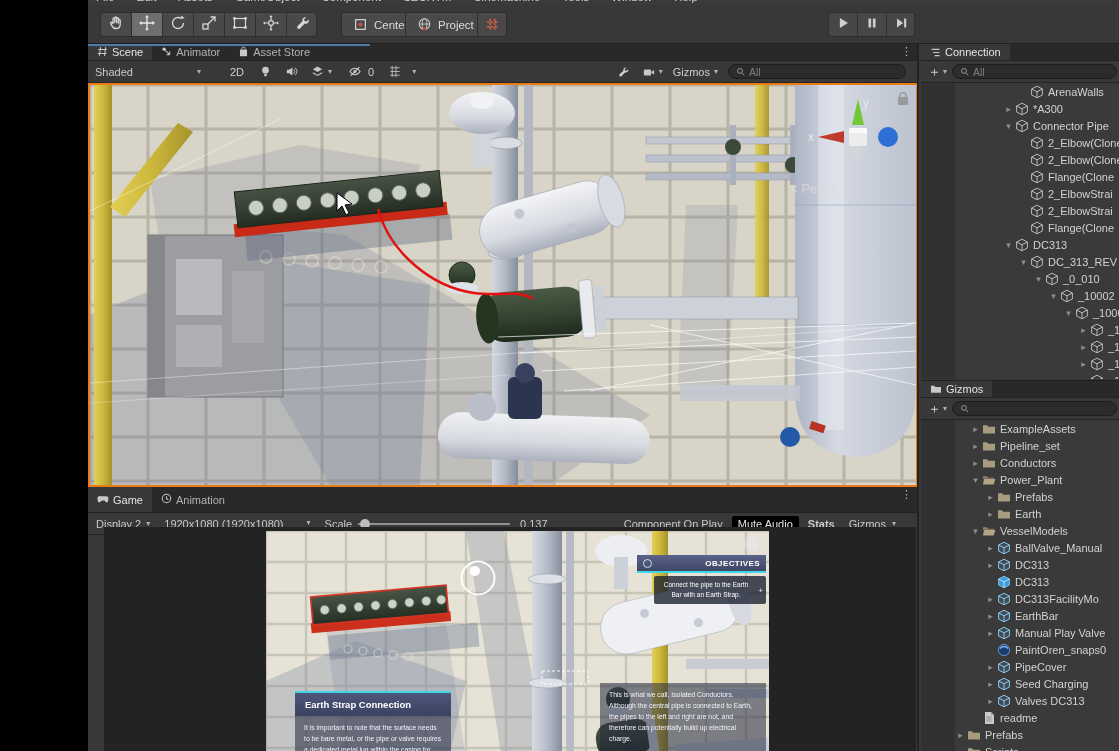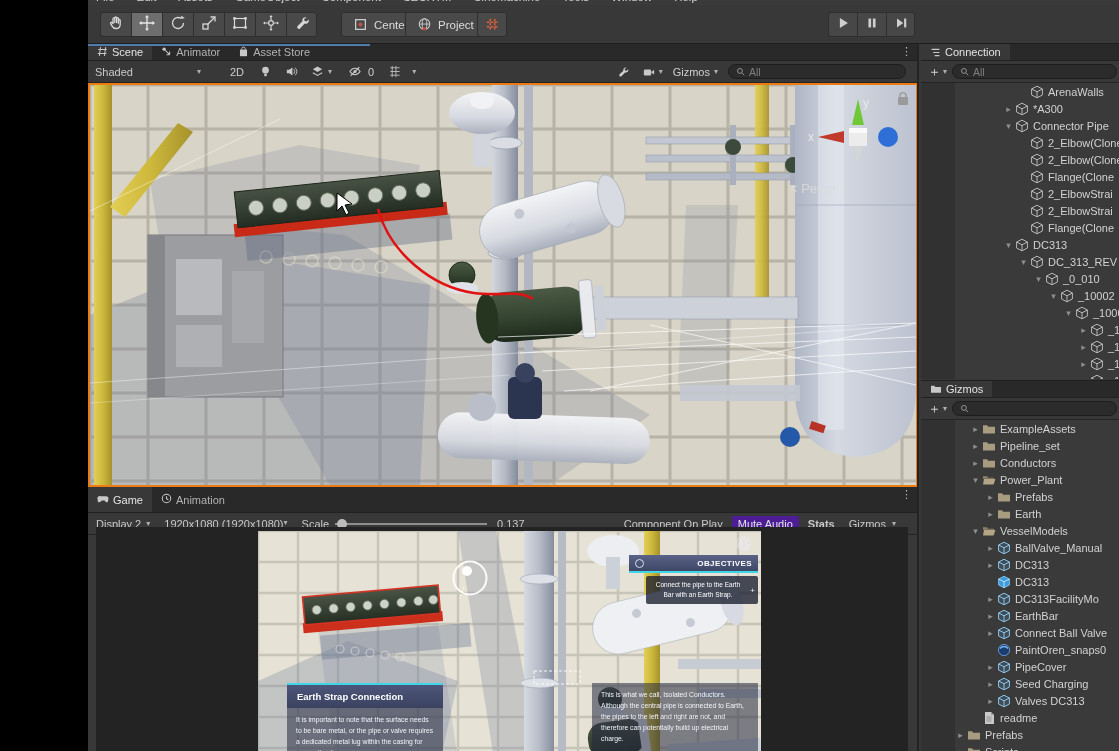--- a/index.html
+++ b/index.html
@@ -45,34 +45,34 @@
   
   #scene-panel{left:0;top:44px;width:830px;height:443px;}
   #scene-viewport{position:absolute;left:0;top:39px;width:830px;height:404px;border:2px solid #ec7b14;background:#8d94a5;}
   #scene-toolbar .shaded-dd{display:flex;align-items:center;justify-content:space-between;width:120px;padding:0 7px;}
   .stb-icon{display:flex;align-items:center;justify-content:center;width:18px;height:16px;}
   .stb-group{display:flex;align-items:center;gap:2px;margin-left:8px;}
 
   
   #game-panel{left:0;top:487px;width:830px;height:264px;}
   #game-panel .panel-tabs{height:26px;}
-  #game-area{position:absolute;left:8px;top:40px;width:812px;height:224px;background:#232323;overflow:hidden;}
+  #game-area{position:absolute;left:16px;top:40px;width:812px;height:224px;background:#232323;overflow:hidden;}
   #game-render{position:absolute;left:162px;top:4px;width:503px;height:220px;overflow:hidden;background:#b9b5a8;}
   #game-render svg{position:absolute;left:0;top:0;}
   .gv-overlay{position:absolute;color:#fff;}
   #gv-objectives{left:371px;top:24px;width:129px;height:18px;display:flex;align-items:center;
       background:linear-gradient(#5a6388,#3e4765);border-bottom:2px solid #3fd6e8;padding:0 6px;}
   #gv-objectives .obj-ic{width:9px;height:9px;border:1.2px solid #cfe3ef;border-radius:50%;display:inline-block;}
   #gv-objectives .obj-title{margin-left:auto;font-size:8px;font-weight:bold;letter-spacing:.4px;}
   #gv-objective-item{left:388px;top:45px;width:112px;background:rgba(24,29,46,.78);border-radius:2px;
       padding:4px 13px 4px 5px;font-size:6.5px;line-height:1.5;text-align:center;}
   #gv-objective-item .plus{position:absolute;right:3px;top:9px;font-size:8px;color:#e8eef8;}
   .info-panel{position:absolute;}
   .info-panel .hdr{height:25px;background:linear-gradient(#4d567a,#3b4260);border-top:2px solid #3fd6e8;
-      display:flex;align-items:center;padding:8px 10px;font-size:9.5px;font-weight:bold;color:#fff;}
+      display:flex;align-items:center;padding:8px 10px;font-size:9.5px;font-weight:bold;color:#fff;margin-top:8px;}
   .info-panel .bdy{background:rgba(36,42,64,.55);padding:7px 9px;font-size:6.8px;line-height:1.6;color:#f0f3f9;}
   #info-left{left:29px;top:152px;width:156px;}
   #info-left .bdy{min-height:75px;}
   #info-right{left:334px;top:152px;width:166px;}
   #gv-topicons{right:10px;top:5px;display:flex;gap:9px;align-items:center;}
   .gv-pause{width:15px;height:15px;border:1.5px solid #e8e8ee;border-radius:50%;display:flex;align-items:center;justify-content:center;gap:2px;}
   .gv-pause i{width:2px;height:6px;background:#e8e8ee;}
 
   
   #right-col{position:absolute;left:829px;top:44px;width:202px;height:707px;border-left:2px solid #232323;background:#383838;}
@@ -487,33 +487,33 @@
             </svg></span>
           <span>Animation</span>
         </div>
         <span class="kebab">⋮</span>
     </div>
     <div class="mini-toolbar" id="game-toolbar">
       <span style="display:flex;align-items:center;gap:5px;padding:0 8px;">
         <span>Display 2</span>
         <span class="ddarrow">▾</span>
       </span>
-      <span style="display:flex;align-items:flex-start;gap:0;padding:0 6px;">
+      <span style="display:flex;align-items:flex-start;gap:23px;padding:0 6px;">
         <span>1920x1080 (1920x1080)</span>
         <span class="ddarrow">▾</span>
       </span>
       <span style="margin-left:8px;color:#c9c9c9;">Scale</span>
       <span style="display:inline-flex;align-items:center;width:152px;margin-left:6px;position:relative;">
         <span style="position:absolute;left:0;right:0;height:2px;background:#8f8f8f;"></span>
         <span style="position:absolute;left:2px;width:10px;height:10px;border-radius:50%;background:#bcbcbc;"></span>
       </span>
       <span style="margin-left:10px;color:#c9c9c9;">0.137</span>
       <span style="margin-left:auto;display:flex;align-items:center;gap:4px;padding-right:22px;">
         <span style="padding:2px 5px;">Component On Play</span>
-        <span style="padding:2px 6px;background:#4c1d95;border-radius:2px;color:#e2e2e2;">Mute Audio</span>
+        <span style="padding:2px 6px;background:#000000;border-radius:2px;color:#e2e2e2;">Mute Audio</span>
         <span style="padding:2px 5px;font-weight:bold;">Stats</span>
         <span style="padding:2px 2px 2px 5px;">Gizmos</span>
         <span class="ddarrow">▾</span>
       </span>
     </div>
 
     <div id="game-area">
       <div id="game-render">
         <svg width="503" height="330" viewBox="0 0 503 330">
           <defs>
@@ -969,21 +969,21 @@
             <span class="tlabel">EarthBar</span>
           </div>
           <div class="tree-row" style="padding-left: 63px;">
             <span class="arrow">▸</span>
             <span class="ticon">
               <svg viewBox="0 0 14 14">
                 <path d="M7 1.2 12.4 4v6L7 12.8 1.6 10V4Z" fill="rgba(80,150,200,.2)" stroke="#8ec4ea" stroke-width="1"></path>
                 <path d="M1.6 4 7 6.8 12.4 4M7 6.8V12.8" fill="none" stroke="#8ec4ea" stroke-width="1"></path>
               </svg>
             </span>
-            <span class="tlabel">Connect Ball Valve</span>
+            <span class="tlabel">Manual Play Valve</span>
           </div>
           <div class="tree-row" style="padding-left: 63px;">
             <span class="arrow"></span>
             <span class="ticon">
               <svg viewBox="0 0 14 14">
                 <circle cx="7" cy="7" r="5.6" fill="#1d3c6e" stroke="#6fa8e8" stroke-width=".8"></circle>
                 <path d="M3 5.5 A5 5 0 0 1 11 5.5" fill="none" stroke="#79b4f2" stroke-width="1.4"></path>
               </svg>
             </span>
             <span class="tlabel">PaintOren_snaps0</span>

